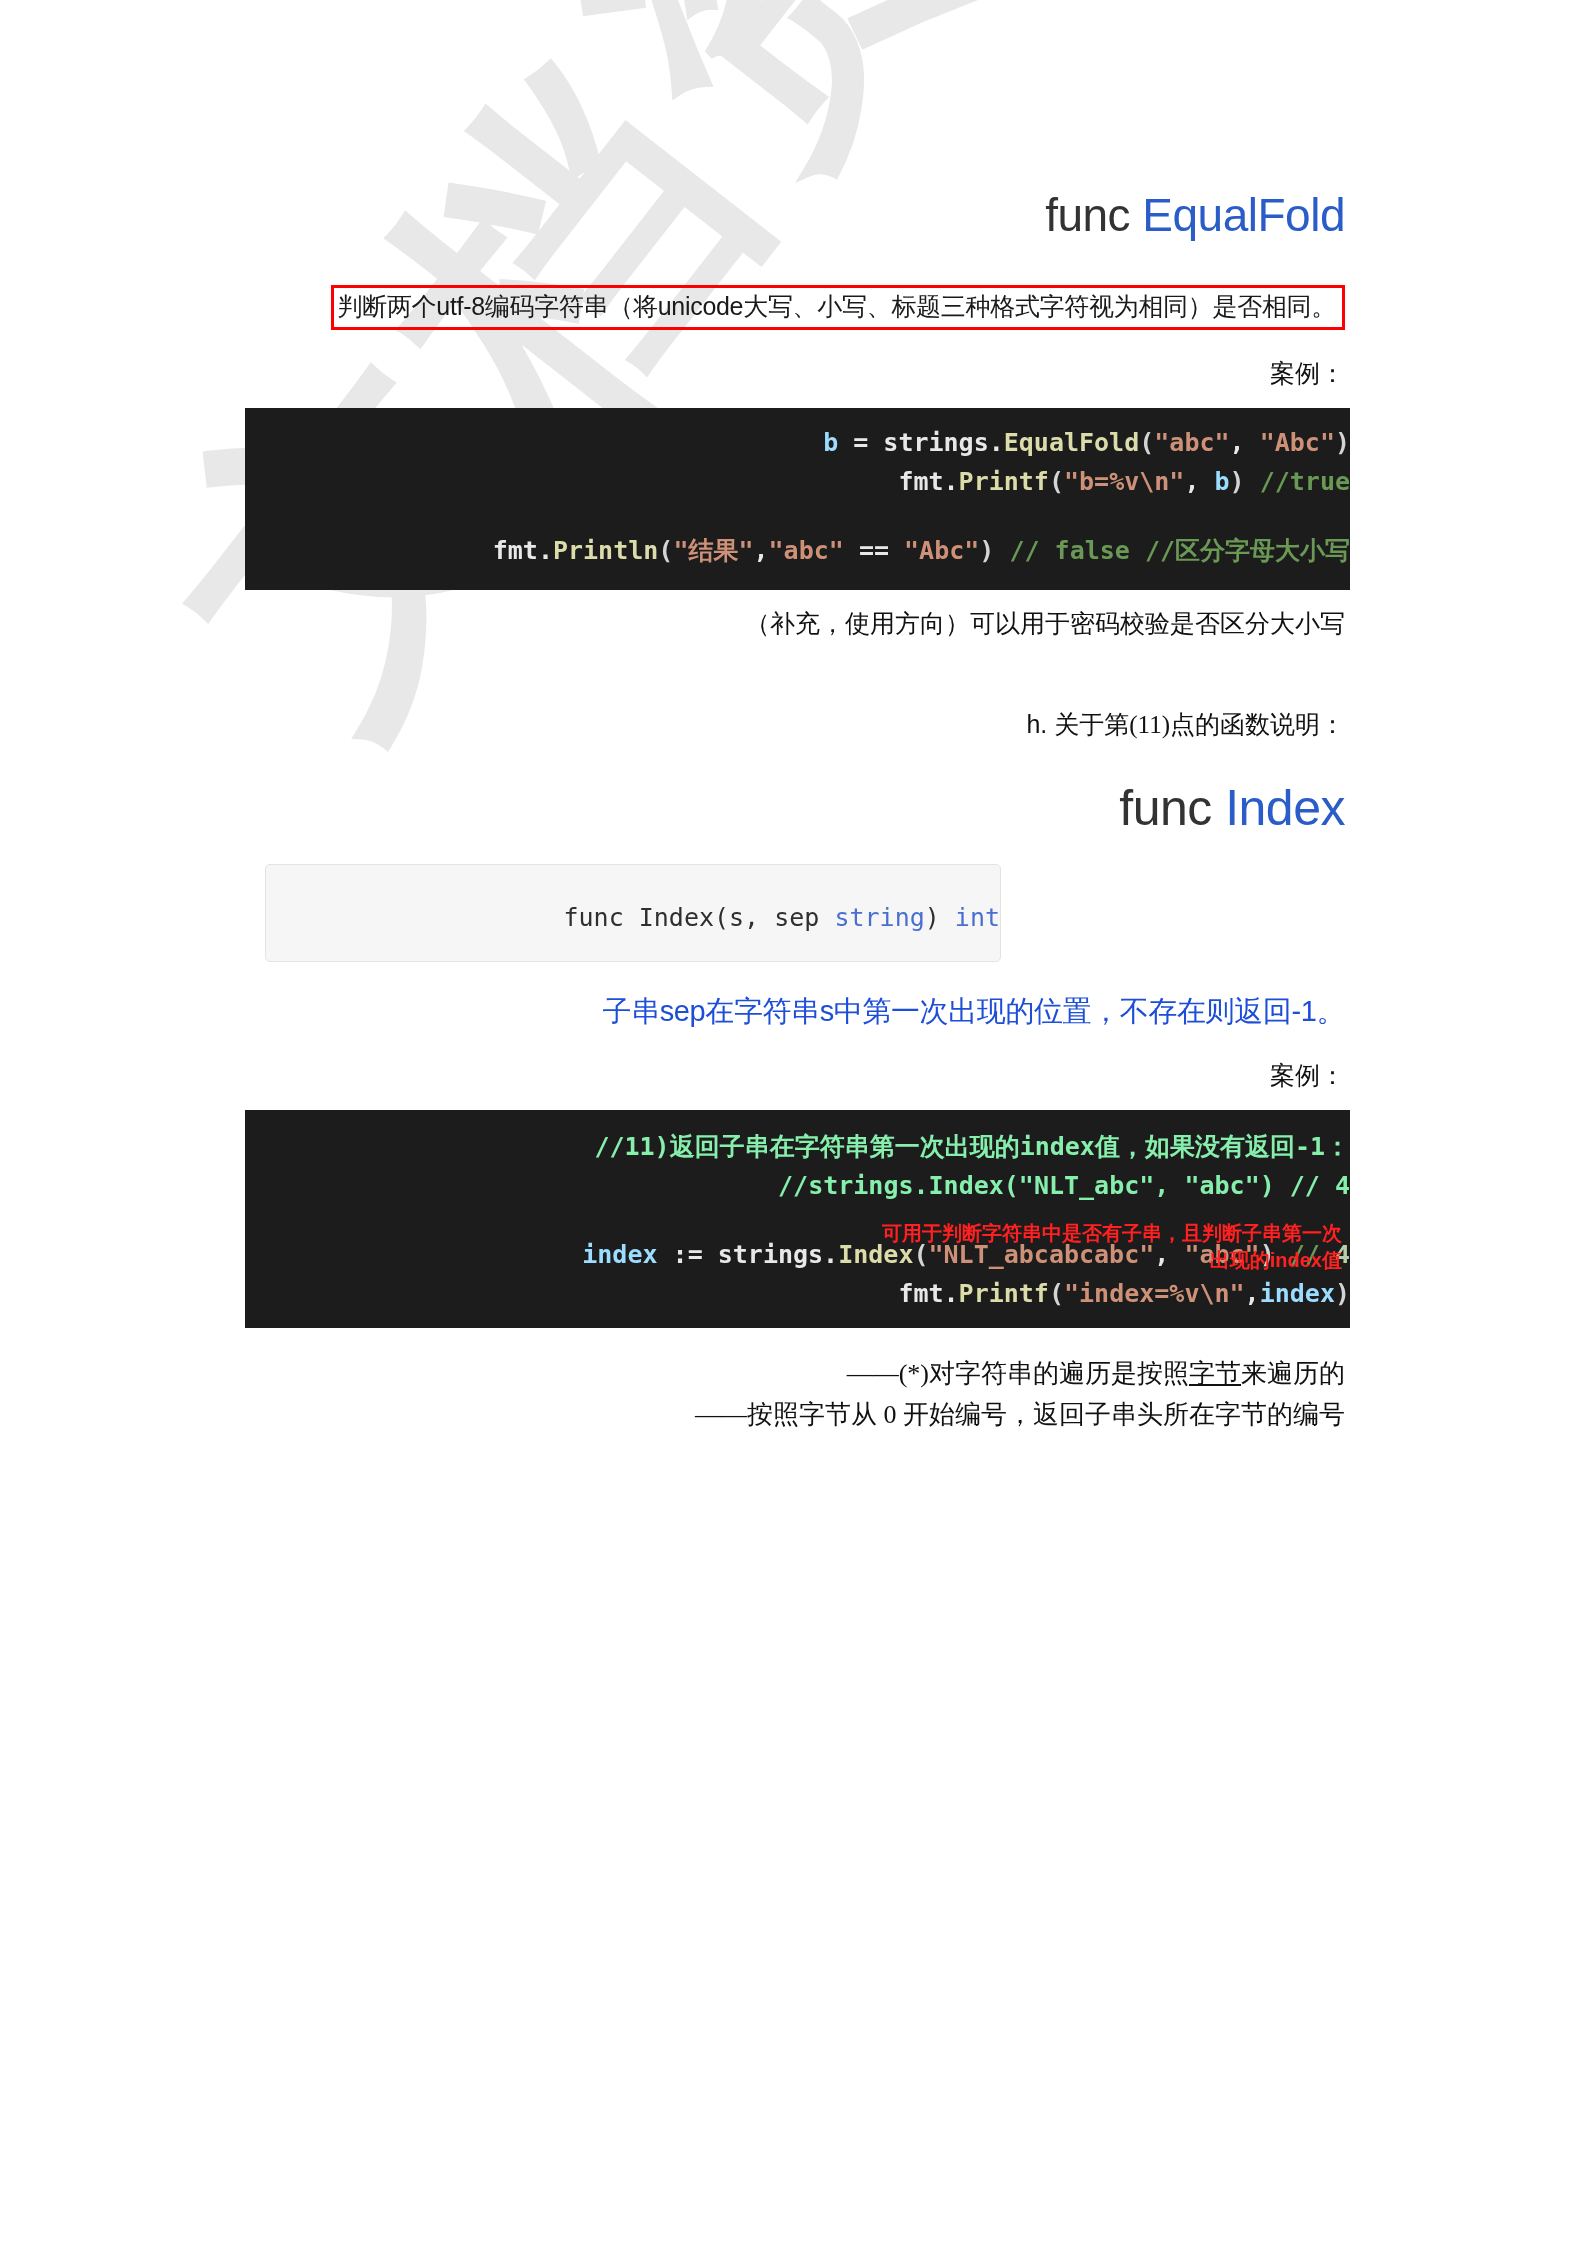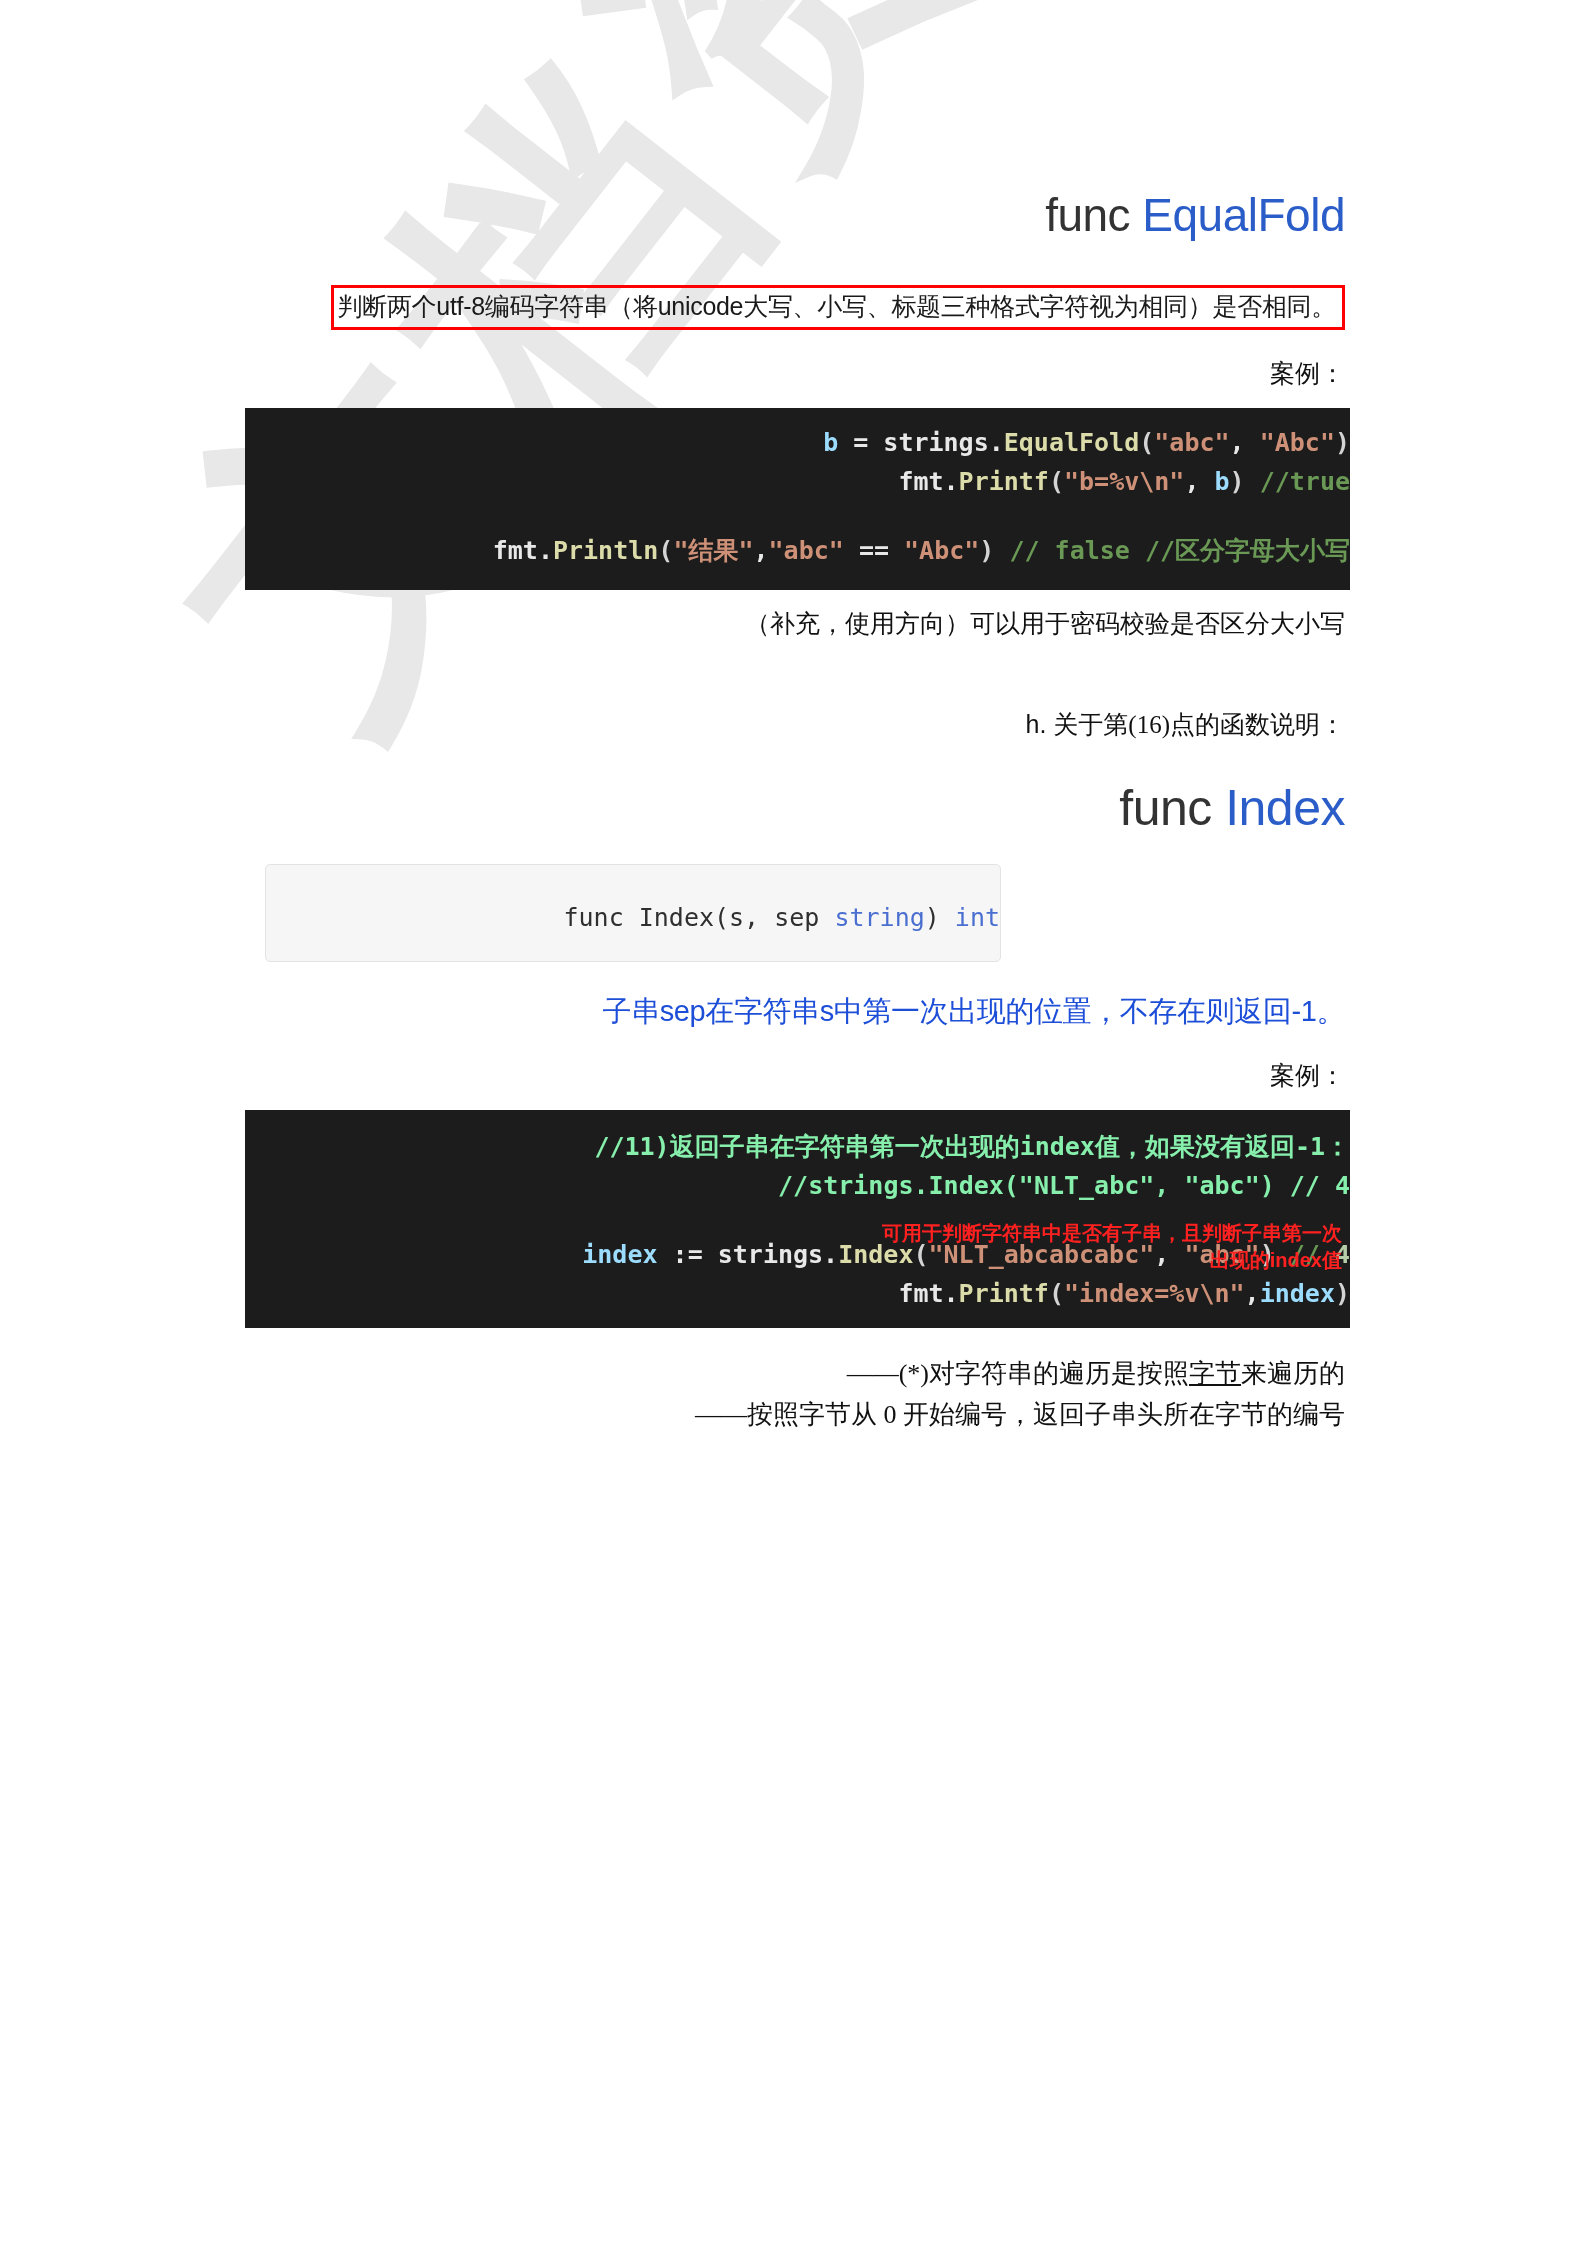--- a/index.html
+++ b/index.html
@@ -201,21 +201,21 @@
         <div class="blank"></div>
 
         <div class="ln"><span class="t-plain">fmt.</span><span class="t-func">Println</span><span class="t-punct">(</span><span class="t-str">"结果"</span><span class="t-plain">,</span><span class="t-str">"abc"</span><span class="t-plain"> == </span><span class="t-str">"Abc"</span><span class="t-punct">)</span><span class="t-cmt"> // false </span><span class="t-cmt">//区分字母大小写</span></div>
       </div>
 
       <p class="para tight">（补充，使用方向）可以用于密码校验是否区分大小写</p>
     </div>
 
     <div class="col">
 
-      <p class="section-label"><span class="marker">h. </span><span>关于第(16)点的函数说明：</span></p>
+      <p class="section-label"><span class="marker">h. </span><span>关于第(11)点的函数说明：</span></p>
 
       <h1 class="func-heading indent" style="margin-top:40px;"><span>func </span><span class="fname">Index</span></h1>
 
       <div class="sig-box sig-index"><span>func Index(s, sep </span><span class="type">string</span><span>) </span><span class="type">int</span></div>
 
       <p class="desc-index">子串sep在字符串s中第一次出现的位置，不存在则返回-1。</p>
 
       <p class="para">案例：</p>
 
       <div class="code-block cb2">

